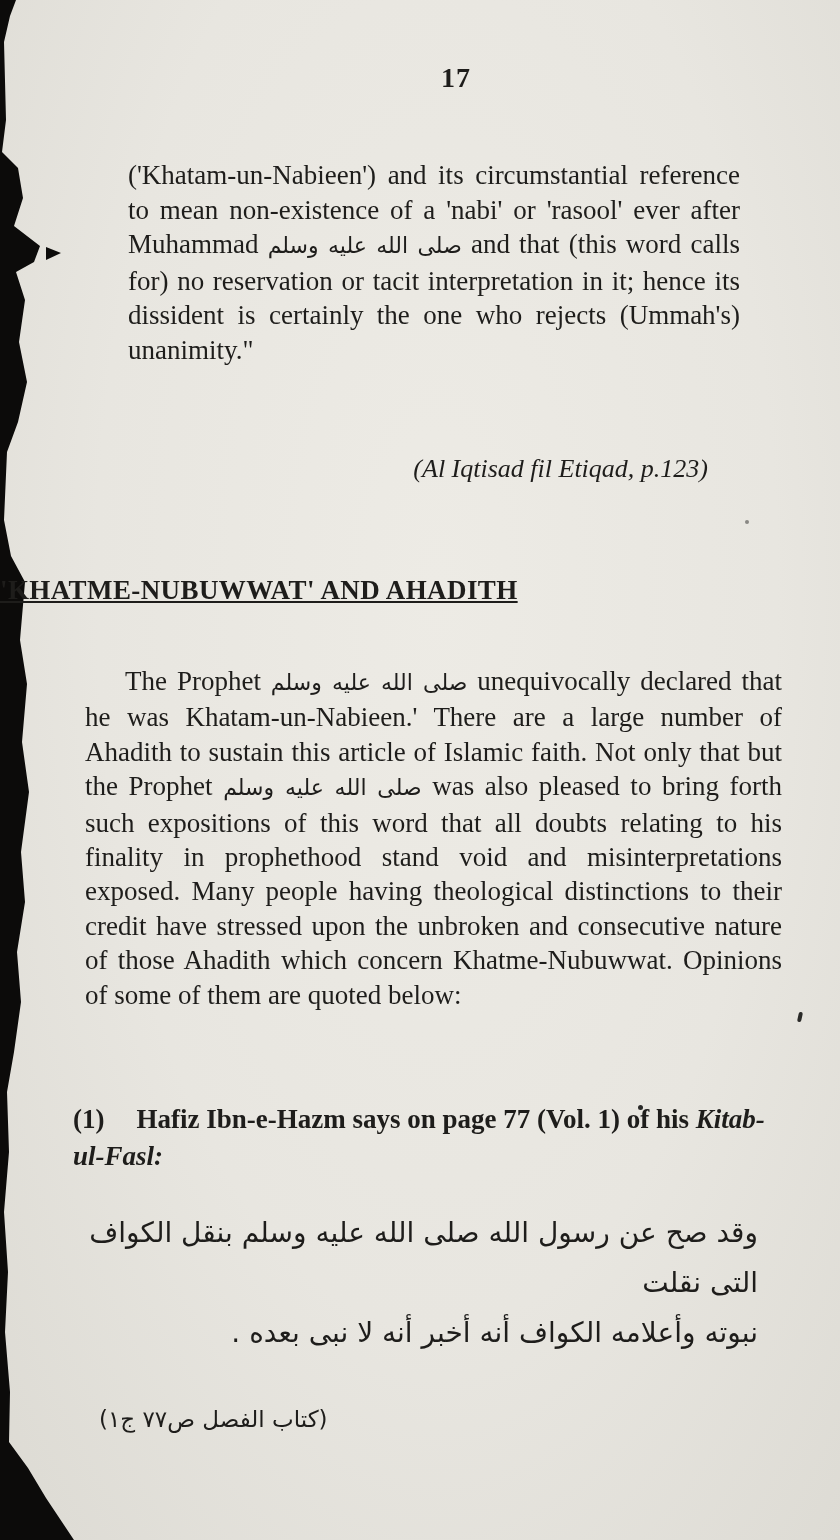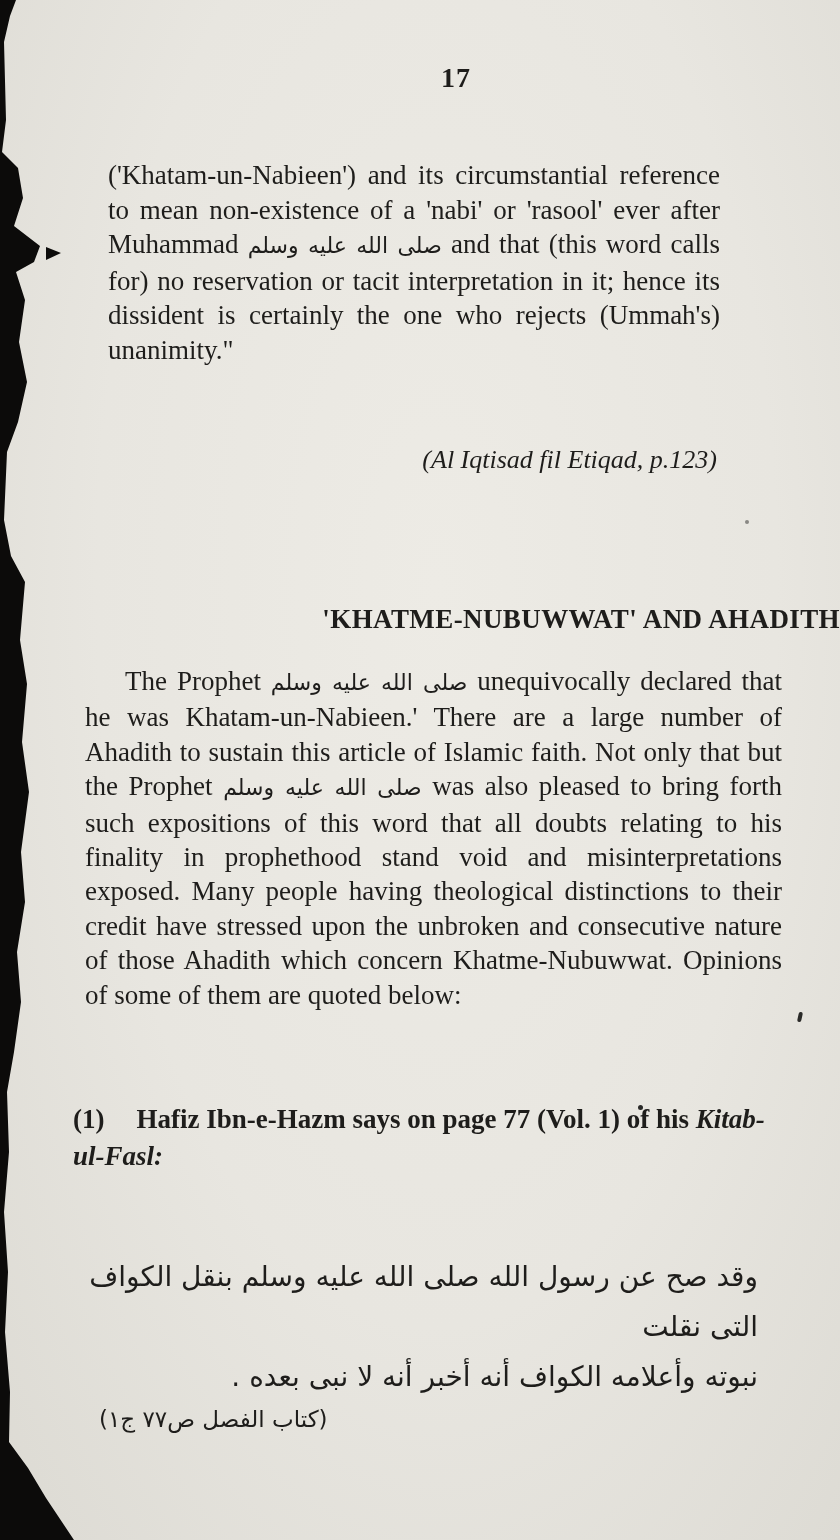--- a/index.html
+++ b/index.html
@@ -17,50 +17,50 @@
   }
 
   .artifact-left { position: absolute; left: 0; top: 0; pointer-events: none; }
 
   .page-number {
     position: absolute; top: 62px; left: 0; width: 100%;
     text-align: center; font-size: 28px; font-weight: bold; letter-spacing: 1px; padding-left: 36px;
   }
 
   .quote {
-    position: absolute; top: 158px; left: 108px; width: 612px; margin: 0;
+    position: absolute; top: 158px; left: 128px; width: 612px; margin: 0;
     font-size: 27px; line-height: 34.5px; text-align: justify;
   }
 
   .citation {
-    position: absolute; top: 438px; right: 116px; margin: 7px;
+    position: absolute; top: 438px; right: 116px; margin: 16px;
     font-size: 26px; font-style: italic;
   }
 
   .heading {
-    position: absolute; top: 604px; left: 0; width: 100%; margin: 0;
-    text-align: right; font-size: 27px; font-weight: bold; letter-spacing: 0.4px;
+    position: absolute; top: 575px; left: 0; width: 100%; margin: 0;
+    text-align: left; font-size: 27px; font-weight: bold; letter-spacing: 0.4px; text-decoration: underline;
   }
 
   .body-par {
     position: absolute; top: 652px; left: 73px; width: 697px; margin: 12px;
     font-size: 27px; line-height: 34.4px; text-align: justify; text-indent: 40px;
   }
 
   .item {
     position: absolute; top: 1101px; left: 73px; width: 700px; margin: 0;
     font-size: 27px; line-height: 37px; font-weight: bold;
   }
   .item-num { margin-right: 32px; }
   .book { font-style: italic; }
 
   .arabic-inline { font-family: "DejaVu Sans", sans-serif; font-size: 22px; }
 
   .arabic-block {
-    position: absolute; top: 1252px; right: 82px; width: 676px;
+    position: absolute; top: 1208px; right: 82px; width: 676px;
     direction: rtl; text-align: right;
     font-family: "DejaVu Sans", sans-serif; font-size: 28px; line-height: 50px;
   }
 
   .arabic-citation {
     position: absolute; top: 1406px; left: 99px;
     direction: rtl;
     font-family: "DejaVu Sans", sans-serif; font-size: 23px;
   }
 

